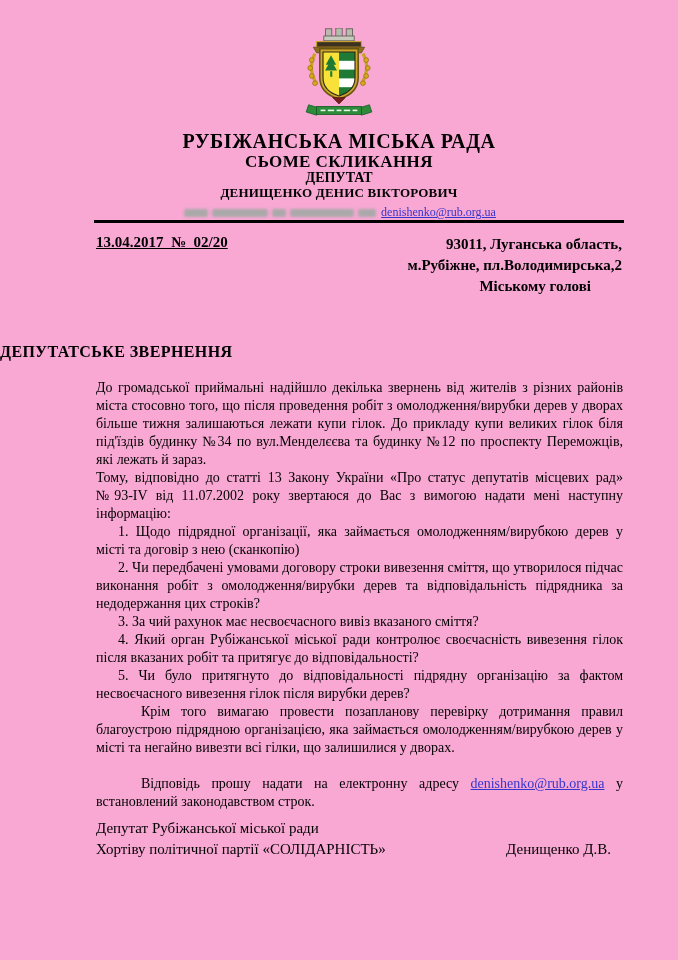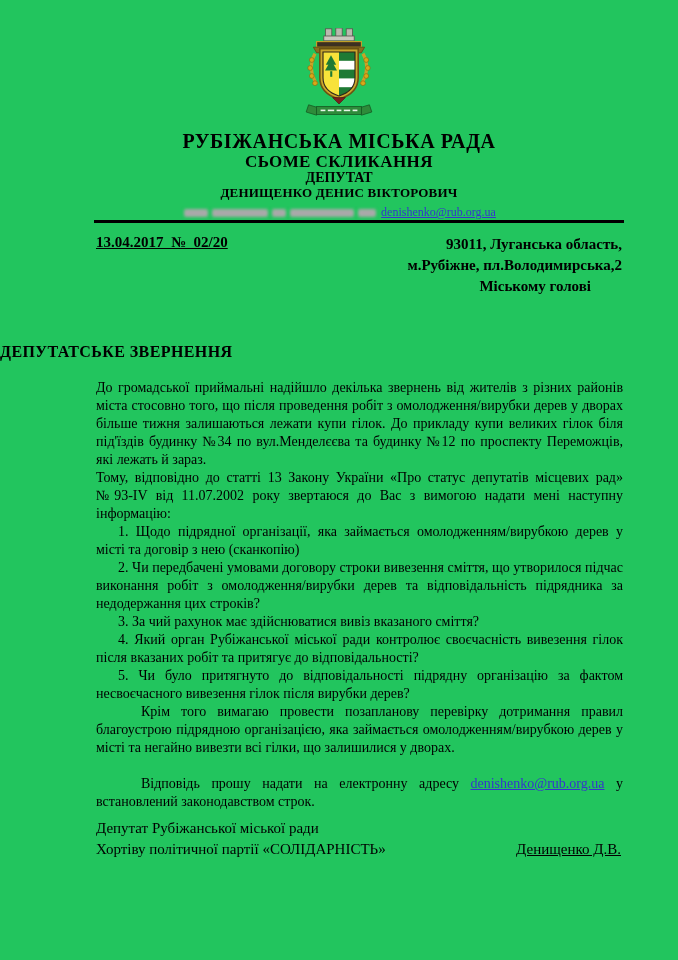--- a/index.html
+++ b/index.html
@@ -1,18 +1,18 @@
 <!DOCTYPE html>
 <html><head>
 <meta charset="utf-8">
 <style>
   html,body { margin:0; padding:0; background:#ffffff; }
   .page {
     position:relative; width:678px; height:960px; margin:0 auto;
-    background:#22c55e; color:#000;
+    background:#f9a8d4; color:#000;
     font-family:"Liberation Serif", serif;
     overflow:hidden;
   }
   
   .crest { position:absolute; top:28px; left:50%; transform:translateX(-50%); }
   .center-line { position:absolute; left:0; width:100%; text-align:center; font-weight:bold; white-space:nowrap; }
   .org-name     { top:130px; font-size:20px; letter-spacing:.6px; }
   .convocation  { top:152px; font-size:17px; letter-spacing:.4px; }
   .role         { top:170px; font-size:14px; }
   .deputy-name  { top:185px; font-size:13px; letter-spacing:.2px; }
@@ -26,21 +26,21 @@
   .addr-center { padding-right:31px; }
   
   .doc-title { position:absolute; top:343px; left:0; width:100%; margin:0; text-align:left; font-size:16px; font-weight:bold; letter-spacing:.4px; }
   .body-text { position:absolute; top:379px; left:96px; width:527px; font-size:14px; line-height:18px; text-align:justify; }
   .body-text p { margin:0; }
   .item     { text-indent:22px; }
   .p-indent { text-indent:45px; }
   .p-gap    { margin-top:18px !important; }
   
   .signature { position:absolute; top:818px; left:96px; width:527px; font-size:15px; line-height:21px; }
-  .sig-name  { position:absolute; right:2px; top:21px; white-space:nowrap;text-decoration:underline; }
+  .sig-name  { position:absolute; right:12px; top:21px; white-space:nowrap; }
 </style>
 </head>
 <body>
 
 <div class="page">
 
   <div class="crest">
     <svg width="80" height="92" viewBox="0 0 100 115">
 
       <g>
@@ -125,21 +125,21 @@
   </div>
 
   <h1 class="doc-title">ДЕПУТАТСЬКЕ ЗВЕРНЕННЯ</h1>
 
   <div class="body-text">
     <p>До громадської приймальні надійшло декілька звернень від жителів з різних районів міста стосовно того, що після проведення робіт з омолодження/вирубки дерев у дворах більше тижня залишаються лежати купи гілок. До прикладу купи великих гілок біля під'їздів будинку №34 по вул.Менделєєва та будинку №12 по проспекту Переможців, які лежать й зараз.</p>
     <p>Тому, відповідно до статті 13 Закону України «Про статус депутатів місцевих рад» №93-IV від 11.07.2002 року звертаюся до Вас з вимогою надати мені наступну інформацію:</p>
 
     <p class="item"><span>1.</span> <span>Щодо підрядної організації, яка займається омолодженням/вирубкою дерев у місті та договір з нею (сканкопію)</span></p>
     <p class="item"><span>2.</span> <span>Чи передбачені умовами договору строки вивезення сміття, що утворилося підчас виконання робіт з омолодження/вирубки дерев та відповідальність підрядника за недодержання цих строків?</span></p>
-    <p class="item"><span>3.</span> <span>За чий рахунок має здійснюватися вивіз вказаного сміття?</span></p>
+    <p class="item"><span>3.</span> <span>За чий рахунок має несвоєчасного вивіз вказаного сміття?</span></p>
     <p class="item"><span>4.</span> <span>Який орган Рубіжанської міської ради контролює своєчасність вивезення гілок після вказаних робіт та притягує до відповідальності?</span></p>
     <p class="item"><span>5.</span> <span>Чи було притягнуто до відповідальності підрядну організацію за фактом несвоєчасного вивезення гілок після вирубки дерев?</span></p>
 
     <p class="p-indent">Крім того вимагаю провести позапланову перевірку дотримання правил благоустрою підрядною організацією, яка займається омолодженням/вирубкою дерев у місті та негайно вивезти всі гілки, що залишилися у дворах.</p>
 
     <p class="p-indent p-gap"><span>Відповідь прошу надати на електронну адресу </span><a class="email">denishenko@rub.org.ua</a><span> у встановлений законодавством строк.</span></p>
   </div>
 
   <div class="signature">
     <div>Депутат Рубіжанської міської ради</div>

